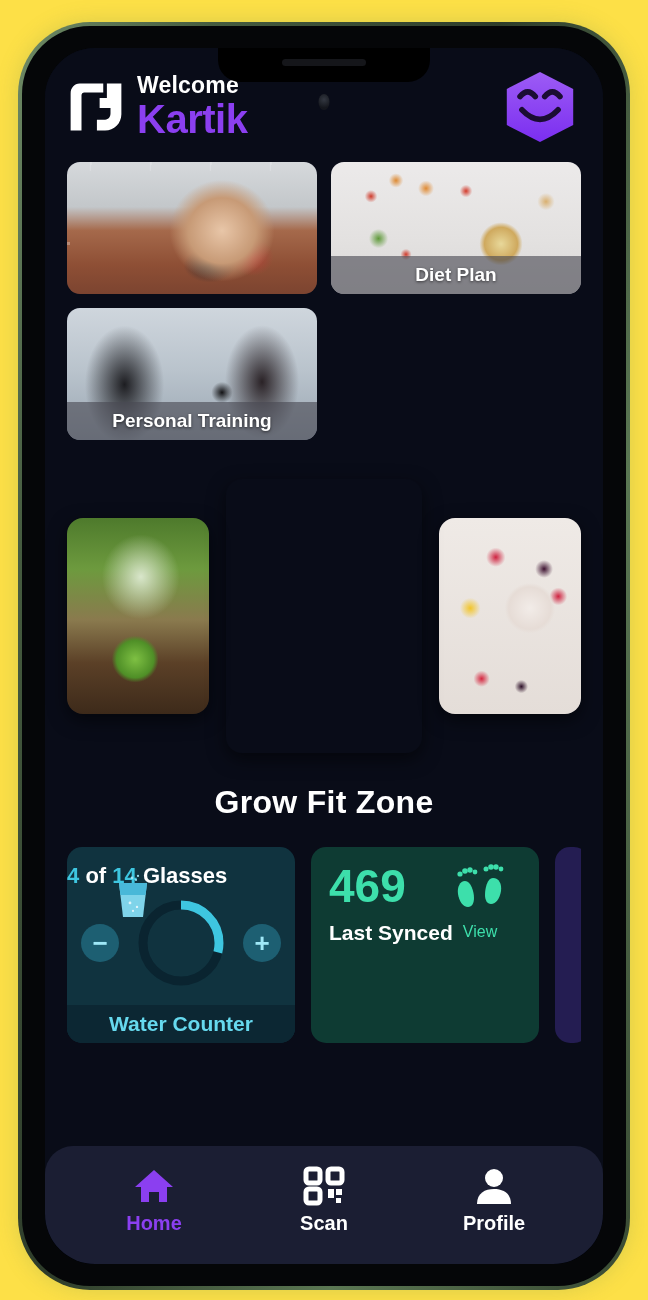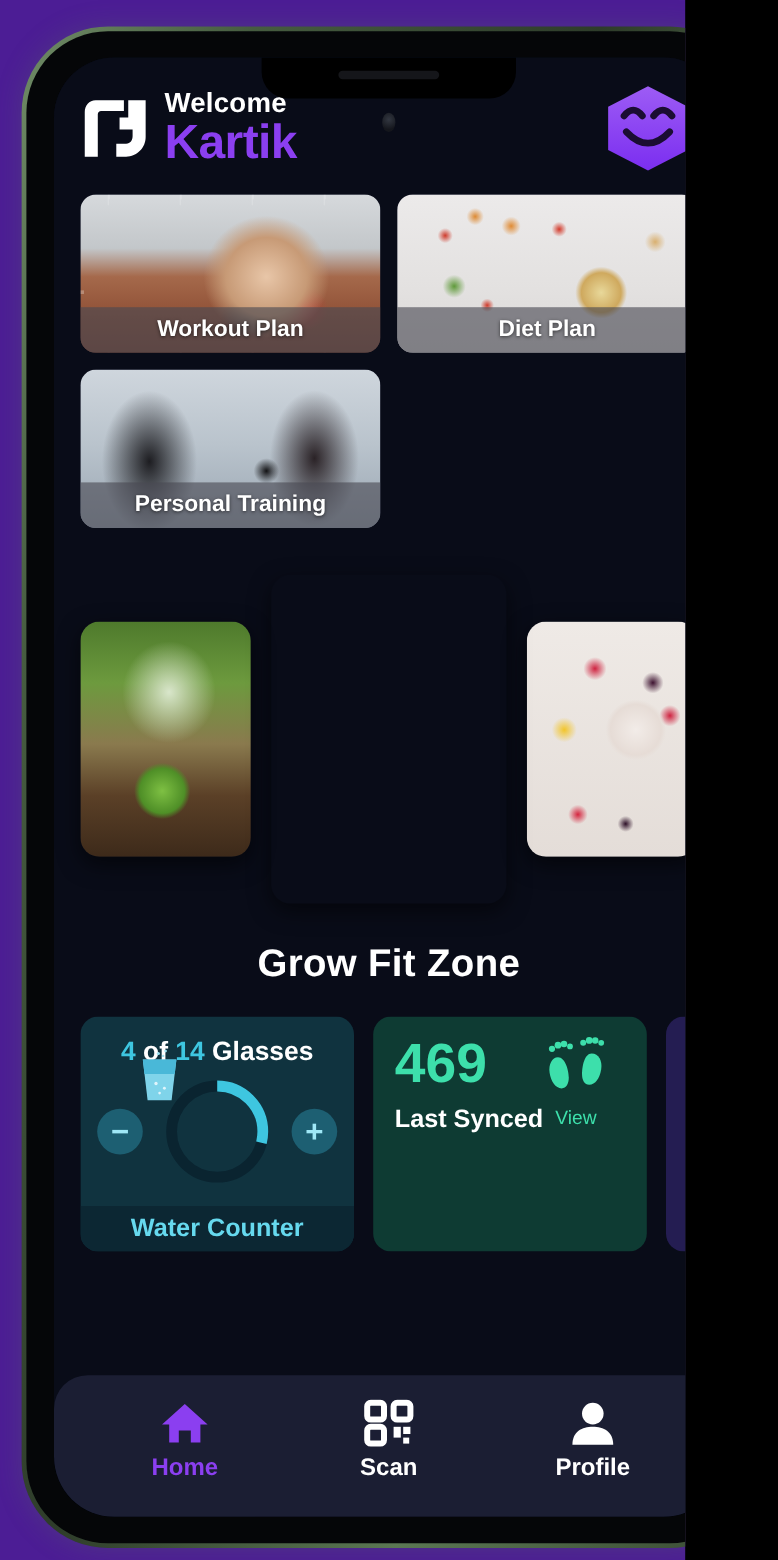--- a/index.html
+++ b/index.html
@@ -7,23 +7,23 @@
   html, body {
     width: 648px;
     height: 1300px;
     background: #000000;
     overflow: hidden;
     font-family: "Liberation Sans", sans-serif;
   }
 
   .screenshot {
     position: relative;
-    width: 571px;
+    width: 648px;
     height: 1300px;
-    background: #4c1d95;
+    background: #fde047;
     overflow: hidden;
   }
 
   
   .phone-frame {
     position: absolute;
     left: 18px;
     top: 22px;
     width: 612px;
     height: 1268px;
@@ -307,21 +307,20 @@
     display: flex;
     align-items: center;
     justify-content: center;
     font-size: 21px;
     font-weight: 700;
   }
   .widget-water .widget-footer { background: #0c2733; color: #66d9ee; }
   .widget-steps .widget-footer { background: #0a2e28; color: #3ddfab; }
 
   .water-top {
-    text-align: center;
     padding-top: 16px;
     font-size: 22px;
     font-weight: 700;
     color: #ffffff;
   }
   .water-top .num { color: #3ec6e0; }
 
   .water-mid {
     position: relative;
     display: flex;
@@ -450,21 +449,20 @@
               <path d="M48 28 Q56 18 64 28" stroke="#1b0d33" stroke-width="6" fill="none" stroke-linecap="round"></path>
               <path d="M24 42 Q43 62 62 42" stroke="#1b0d33" stroke-width="6" fill="none" stroke-linecap="round"></path>
             </svg>
           </div>
         </div>
 
         <div class="card-grid">
 
           <div class="feature-card">
             <div class="art art-track"></div>
-            <div class="feature-label">Workout Plan</div>
           </div>
 
 
           <div class="feature-card">
             <div class="art art-diet"></div>
             <div class="feature-label">Diet Plan</div>
           </div>
 
           <div class="feature-card">
             <div class="art art-training"></div>

